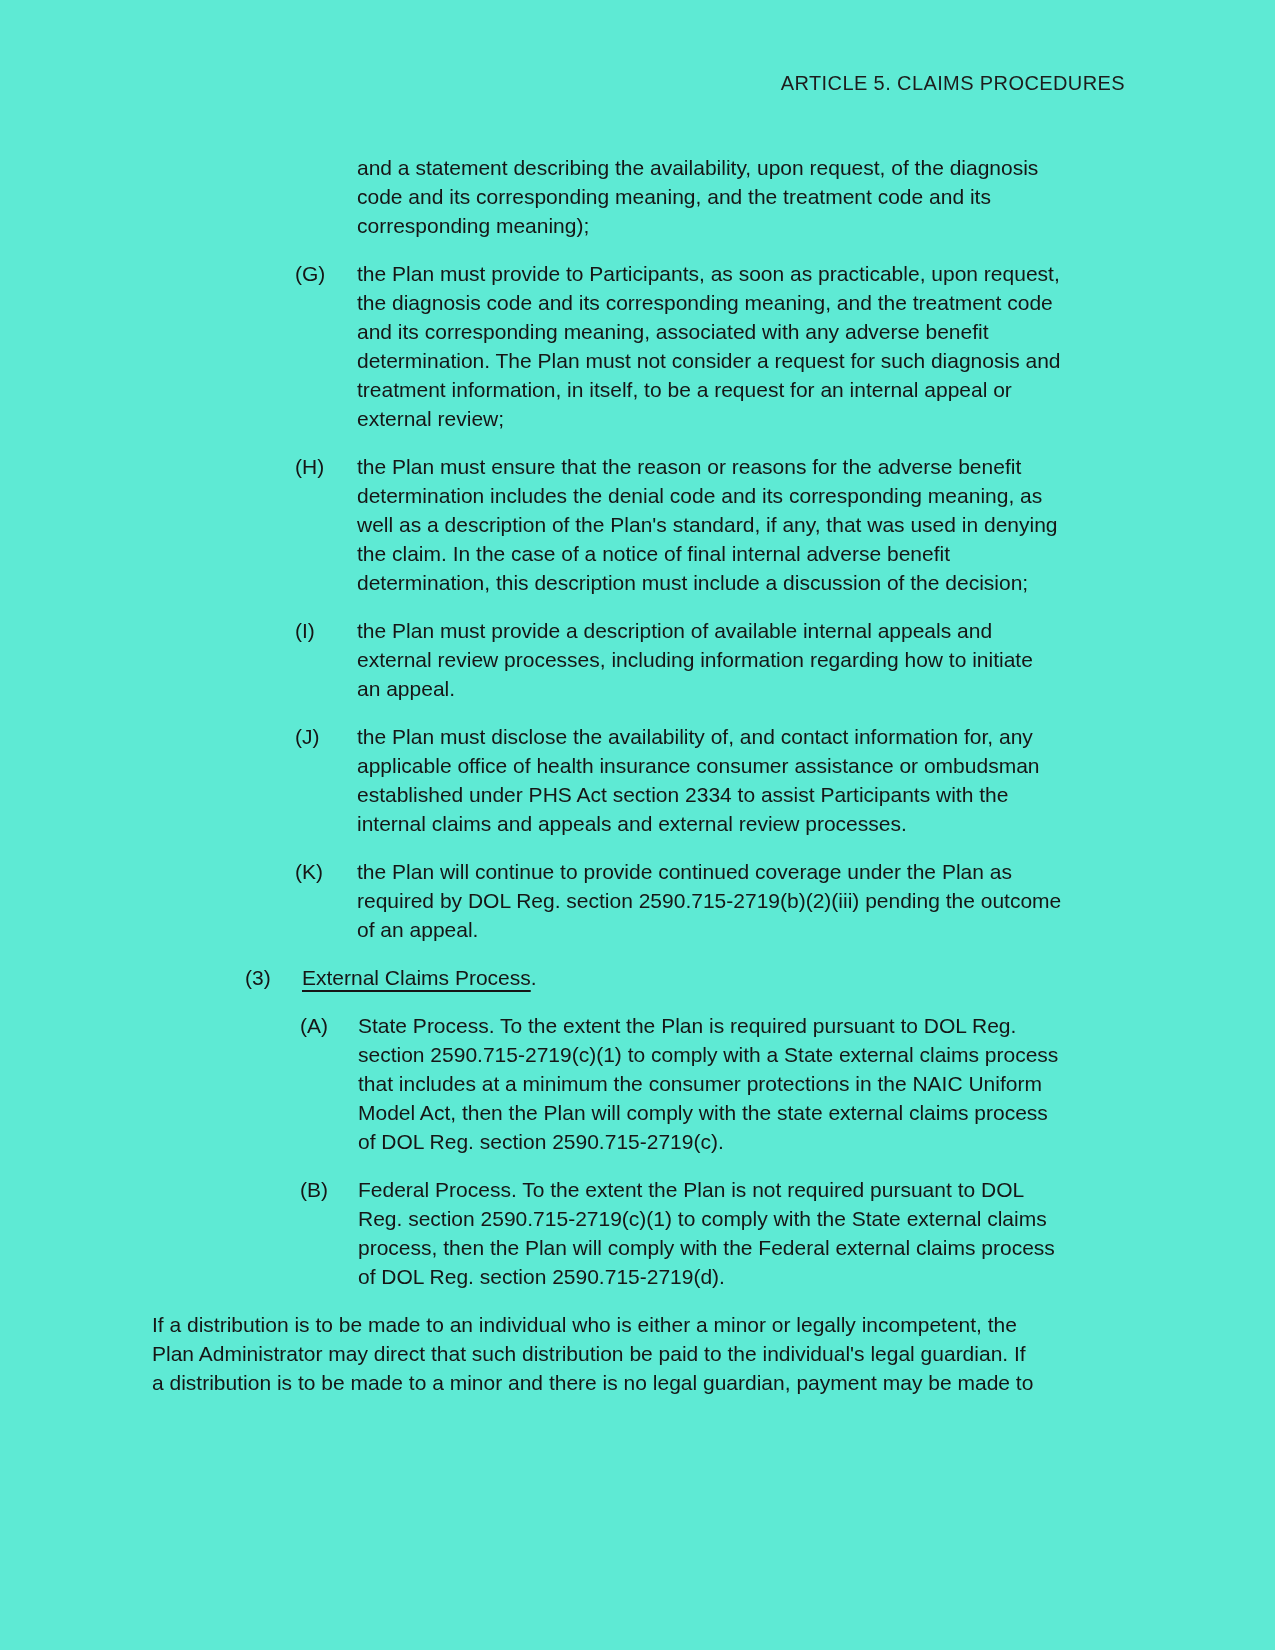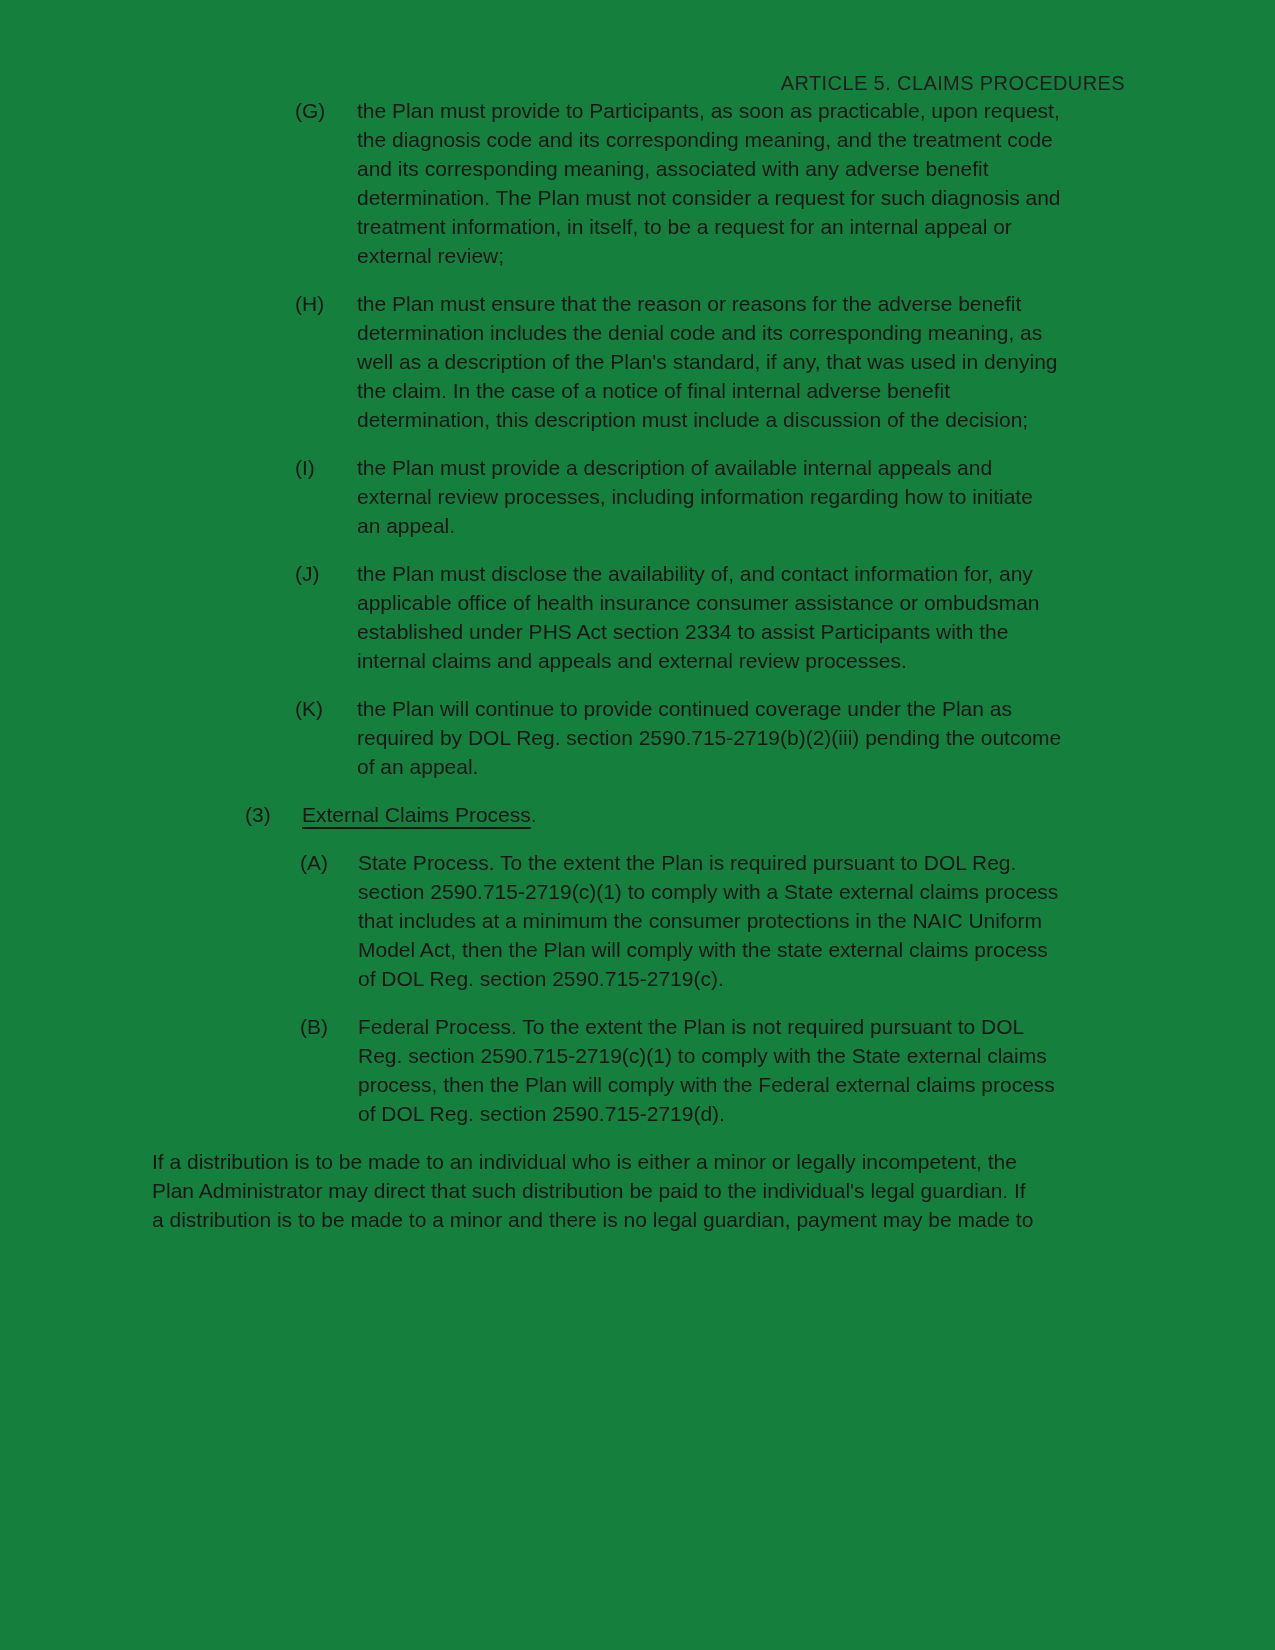--- a/index.html
+++ b/index.html
@@ -4,21 +4,21 @@
 <style>
   html, body {
     margin: 0;
     padding: 0;
     background: #ffffff;
   }
   .page {
     position: relative;
     width: 1275px;
     height: 1650px;
-    background: #15803d;
+    background: #5eead4;
     font-family: "Liberation Sans", "DejaVu Sans", sans-serif;
     color: #161616;
     box-sizing: border-box;
     padding: 70px 150px 0 140px;
     overflow: hidden;
   }
   .running-header {
     text-align: right;
     font-size: 20px;
     line-height: 26px;
@@ -105,20 +105,23 @@
 </style>
 </head>
 <body>
 
 <div class="page">
 
   <div class="running-header">ARTICLE 5. CLAIMS PROCEDURES</div>
 
   <div class="body-text">
 
+    <p class="para continuation">and a statement describing the availability, upon request, of the diagnosis
+code and its corresponding meaning, and the treatment code and its
+corresponding meaning);</p>
 
     <div class="list-item">
       <span class="label">(G)</span>
       <span class="item-text">the Plan must provide to Participants, as soon as practicable, upon request,
 the diagnosis code and its corresponding meaning, and the treatment code
 and its corresponding meaning, associated with any adverse benefit
 determination. The Plan must not consider a request for such diagnosis and
 treatment information, in itself, to be a request for an internal appeal or
 external review;</span>
     </div>

